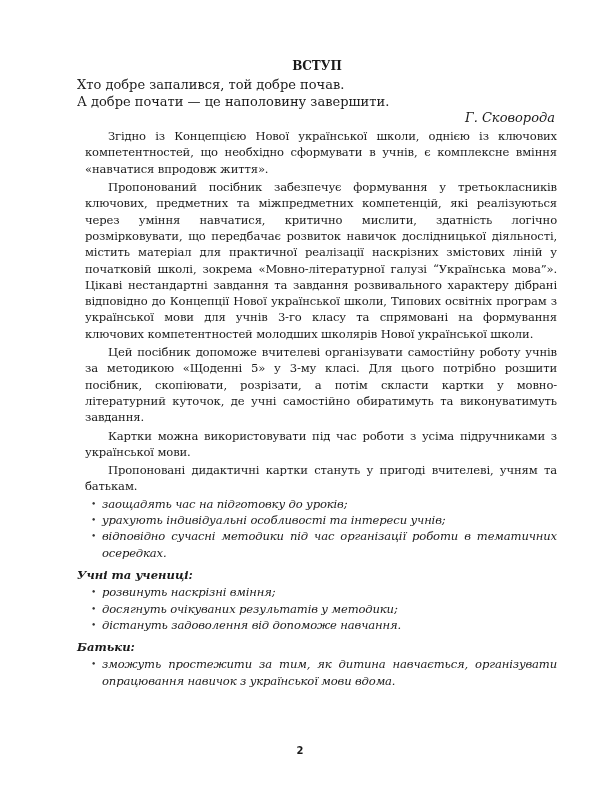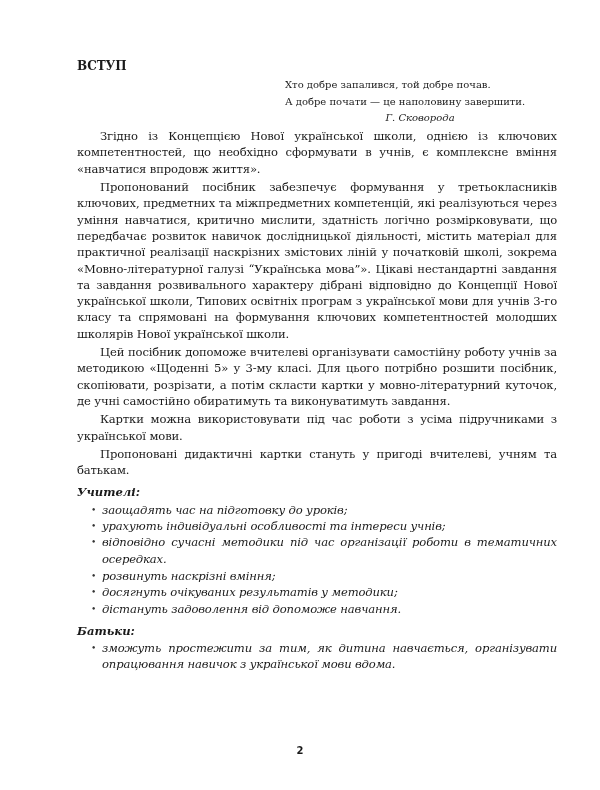--- a/index.html
+++ b/index.html
@@ -6,32 +6,32 @@
     body {
       width: 600px; height: 790px; position: relative; overflow: hidden;
       font-family: "DejaVu Serif", "Liberation Serif", serif;
       color: #1a1a1a;
     }
     .page {
       position: absolute; left: 77px; top: 58px; width: 480px;
       font-size: 11.6px; line-height: 16.3px;
     }
     .title {
-      font-weight: bold; font-size: 12px;
+      text-align: center; font-weight: bold; font-size: 12px;
       margin: 0 0 3px 0; padding-left: 0;
     }
     .epigraph {
-      margin-left: 208px; font-size: 10px; line-height: 16.3px;
+      font-size: 13px; line-height: 16.3px;
     }
     .epigraph .line { display: block; }
     .epigraph .author {
-      display: block; text-align: center; font-style: italic; padding-right: 2px;
+      display: block; text-align: right; font-style: italic; padding-right: 2px;
     }
     p.para {
-      margin: 2px 0 0 0; text-indent: 23px; text-align: justify;
+      margin: 2px 0 0 8px; text-indent: 23px; text-align: justify;
       letter-spacing: -0.15px;
     }
     .group-title {
       font-style: italic; font-weight: bold; margin: 6px 0 0 0; padding-left: 0;
     }
     ul.bullets { list-style: none; margin: 1px 0 0 0; padding: 0 0 0 14px; font-style: italic; }
     ul.bullets li {
       position: relative; padding-left: 11px; text-align: justify; letter-spacing: -0.15px;
     }
     ul.bullets li::before {
@@ -53,27 +53,27 @@
     <span class="line">А добре почати — це наполовину завершити.</span>
     <span class="author">Г. Сковорода</span>
   </div>
 
   <p class="para">Згідно із Концепцією Нової української школи, однією із ключових компетентностей, що необхідно сформувати в учнів, є комплексне вміння «навчатися впродовж життя».</p>
   <p class="para">Пропонований посібник забезпечує формування у третьокласників ключових, предметних та міжпредметних компетенцій, які реалізуються через уміння навчатися, критично мислити, здатність логічно розмірковувати, що передбачає розвиток навичок дослідницької діяльності, містить матеріал для практичної реалізації наскрізних змістових ліній у початковій школі, зокрема «Мовно-літературної галузі “Українська мова”». Цікаві нестандартні завдання та завдання розвивального характеру дібрані відповідно до Концепції Нової української школи, Типових освітніх програм з української мови для учнів 3-го класу та спрямовані на формування ключових компетентностей молодших школярів Нової української школи.</p>
   <p class="para">Цей посібник допоможе вчителеві організувати самостійну роботу учнів за методикою «Щоденні 5» у 3-му класі. Для цього потрібно розшити посібник, скопіювати, розрізати, а потім скласти картки у мовно-літературний куточок, де учні самостійно обиратимуть та виконуватимуть завдання.</p>
   <p class="para">Картки можна використовувати під час роботи з усіма підручниками з української мови.</p>
   <p class="para">Пропоновані дидактичні картки стануть у пригоді вчителеві, учням та батькам.</p>
 
-  <div class="group-title">Учителі:</div>
   <ul class="bullets">
     <li>заощадять час на підготовку до уроків;</li>
     <li>урахують індивідуальні особливості та інтереси учнів;</li>
     <li>відповідно сучасні методики під час організації роботи в тематичних осередках.</li>
   </ul>
 
+  <div class="group-title">Учні та учениці:</div>
   <ul class="bullets">
     <li>розвинуть наскрізні вміння;</li>
     <li>досягнуть очікуваних результатів у методики;</li>
     <li>дістануть задоволення від допоможе навчання.</li>
   </ul>
 
   <div class="group-title">Батьки:</div>
   <ul class="bullets">
     <li>зможуть простежити за тим, як дитина навчається, організувати опрацювання навичок з української мови вдома.</li>
   </ul>

